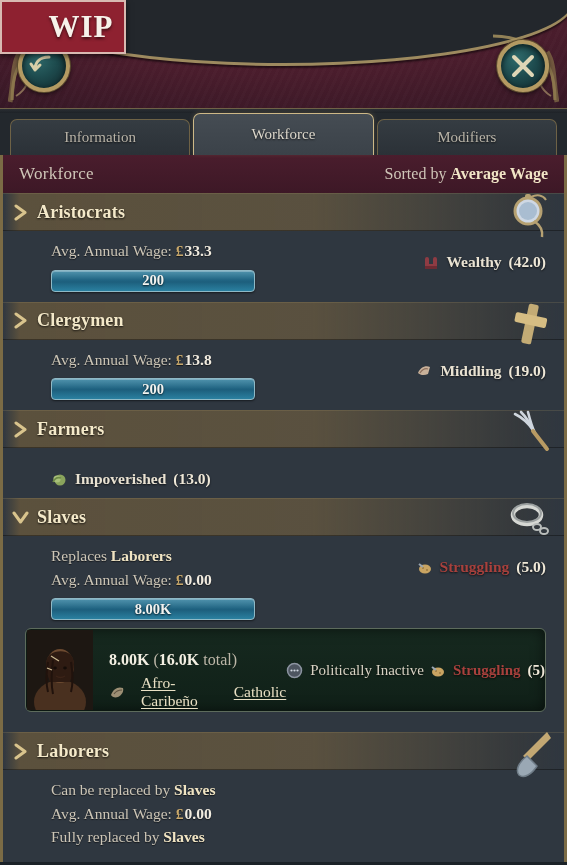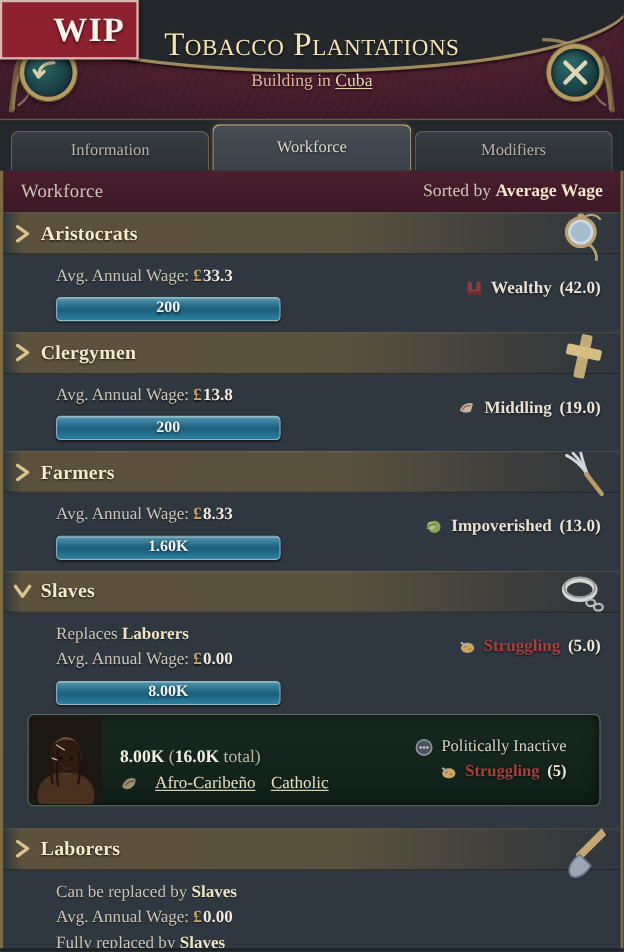--- a/index.html
+++ b/index.html
@@ -155,21 +155,21 @@
   .fact{font-size:15.5px;color:#cdc6b7;line-height:1.52;text-shadow:0 1px 1px rgba(0,0,0,.6);}
   .fact .hl{color:#f0e4c3;font-weight:700;}
   .fact .num{color:#f2ece0;font-weight:700;}
   .pound{color:#caa96b;font-weight:700;margin-right:1px;}
 
   .statusbox{
     flex:none;display:flex;flex-direction:column;align-items:flex-end;gap:4px;
     padding-top:14px;
   }
   .status{
-    display:flex;align-items:flex-start;gap:7px;font-size:15.5px;color:#e9e2d2;
+    display:flex;align-items:center;gap:7px;font-size:15.5px;color:#e9e2d2;
     text-shadow:0 1px 2px rgba(0,0,0,.7);white-space:nowrap;
   }
   .status .sv{font-weight:700;}
   .status .paren{color:#efe8d8;font-weight:700;}
   .status.struggle .sv{color:#a8413d;}
 
   .bar{
     margin:7px 0 0 0;width:202px;height:20px;border-radius:4px;
     border:1px solid #8fb9c6;
     background:linear-gradient(#2d7d9c,#1d5f7d 55%,#2a80a0);
@@ -196,21 +196,21 @@
       radial-gradient(ellipse at 50% 30%, #6b4a34 0%, #3a2a20 55%, #1a130f 100%);
     position:relative;overflow:hidden;
   }
   .pop-portrait svg{position:absolute;inset:0;width:100%;height:100%;}
   .pop-main{flex:1;padding-left:16px;}
   .pop-line1{font-size:16px;color:#e8e2d3;margin-top:20px;}
   .pop-line1 b{color:#f3efe2;font-weight:700;}
   .pop-line1 .tot{color:#bdb7a8;font-weight:400;}
   .pop-line2{display:flex;align-items:center;gap:14px;margin-top:5px;font-size:15.5px;}
   .pop-line2 .lnk{color:#e9e0c4;text-decoration:underline;text-underline-offset:2px;cursor:pointer;}
-  .pop-right{flex:none;padding-right:30px;display:flex;flex-direction:column;align-items:flex-end;gap:5px;}
+  .pop-right{flex:none;padding-right:0;display:flex;flex-direction:row;align-items:flex-end;gap:5px;}
   .pop-right .status{font-size:15px;color:#d8d2c3;}
 
   .ico{display:inline-block;line-height:0;flex:none;}
 
   .bottom-edge{
     position:absolute;left:0;right:0;bottom:0;height:3px;background:#1b2228;
   }
 </style>
 </head>
 <body>
@@ -239,26 +239,20 @@
         <path d="M70 76 C66 56 68 38 60 26" stroke="#8d7a4c" stroke-width="5" fill="none" opacity=".7"></path>
         <path d="M64 70 C54 64 50 54 52 42" stroke="#c7b079" stroke-width="2" fill="none" opacity=".6"></path>
       </svg>
       <div class="orb">
         <svg viewBox="0 0 44 44">
           <path d="M13 13 L31 31 M31 13 L13 31" stroke="#ded6b6" stroke-width="4" stroke-linecap="round"></path>
         </svg>
       </div>
     </div>
 
-    <div class="title-wrap">
-      <div class="title">Tobacco Plantations</div>
-      <div class="subtitle">
-        <span>Building in </span><span class="lnk">Cuba</span>
-      </div>
-    </div>
 
     <div class="header-bottom-edge"></div>
   </div>
 
   <div class="wip">
     <span>WIP</span>
   </div>
 
   <div class="tabbar">
     <div class="tab">
@@ -387,29 +381,20 @@
                   <path d="M8 6 C16 10 22 16 26 22"></path>
                   <path d="M14 4 C20 10 24 17 27 24"></path>
                   <path d="M21 4 C23 12 25 19 28 25"></path>
                 </g>
                 <path d="M26 23 L40 41" stroke="#b99b63" stroke-width="4" stroke-linecap="round"></path>
               </svg>
             </div>
           </div>
           <div class="group-body">
             <div class="row">
-              <div class="facts">
-                <div class="fact">
-                  <span>Avg. Annual Wage:</span>
-                  <span class="pound">£</span><span class="num">8.33</span>
-                </div>
-                <div class="bar">
-                  <span>1.60K</span>
-                </div>
-              </div>
               <div class="statusbox">
                 <div class="status">
                   <span class="ico">
                     <svg width="17" height="17" viewBox="0 0 17 17">
                         <circle cx="9" cy="9" r="5.5" fill="#8aa45c"></circle>
                         <circle cx="6" cy="8" r="3.6" fill="#a9c07a"></circle>
                         <path d="M2 11 C4 7 7 6 10 7" stroke="#6d8a46" stroke-width="1.6" fill="none"></path>
                       </svg>
                   </span>
                   <span class="sv">Impoverished</span>

